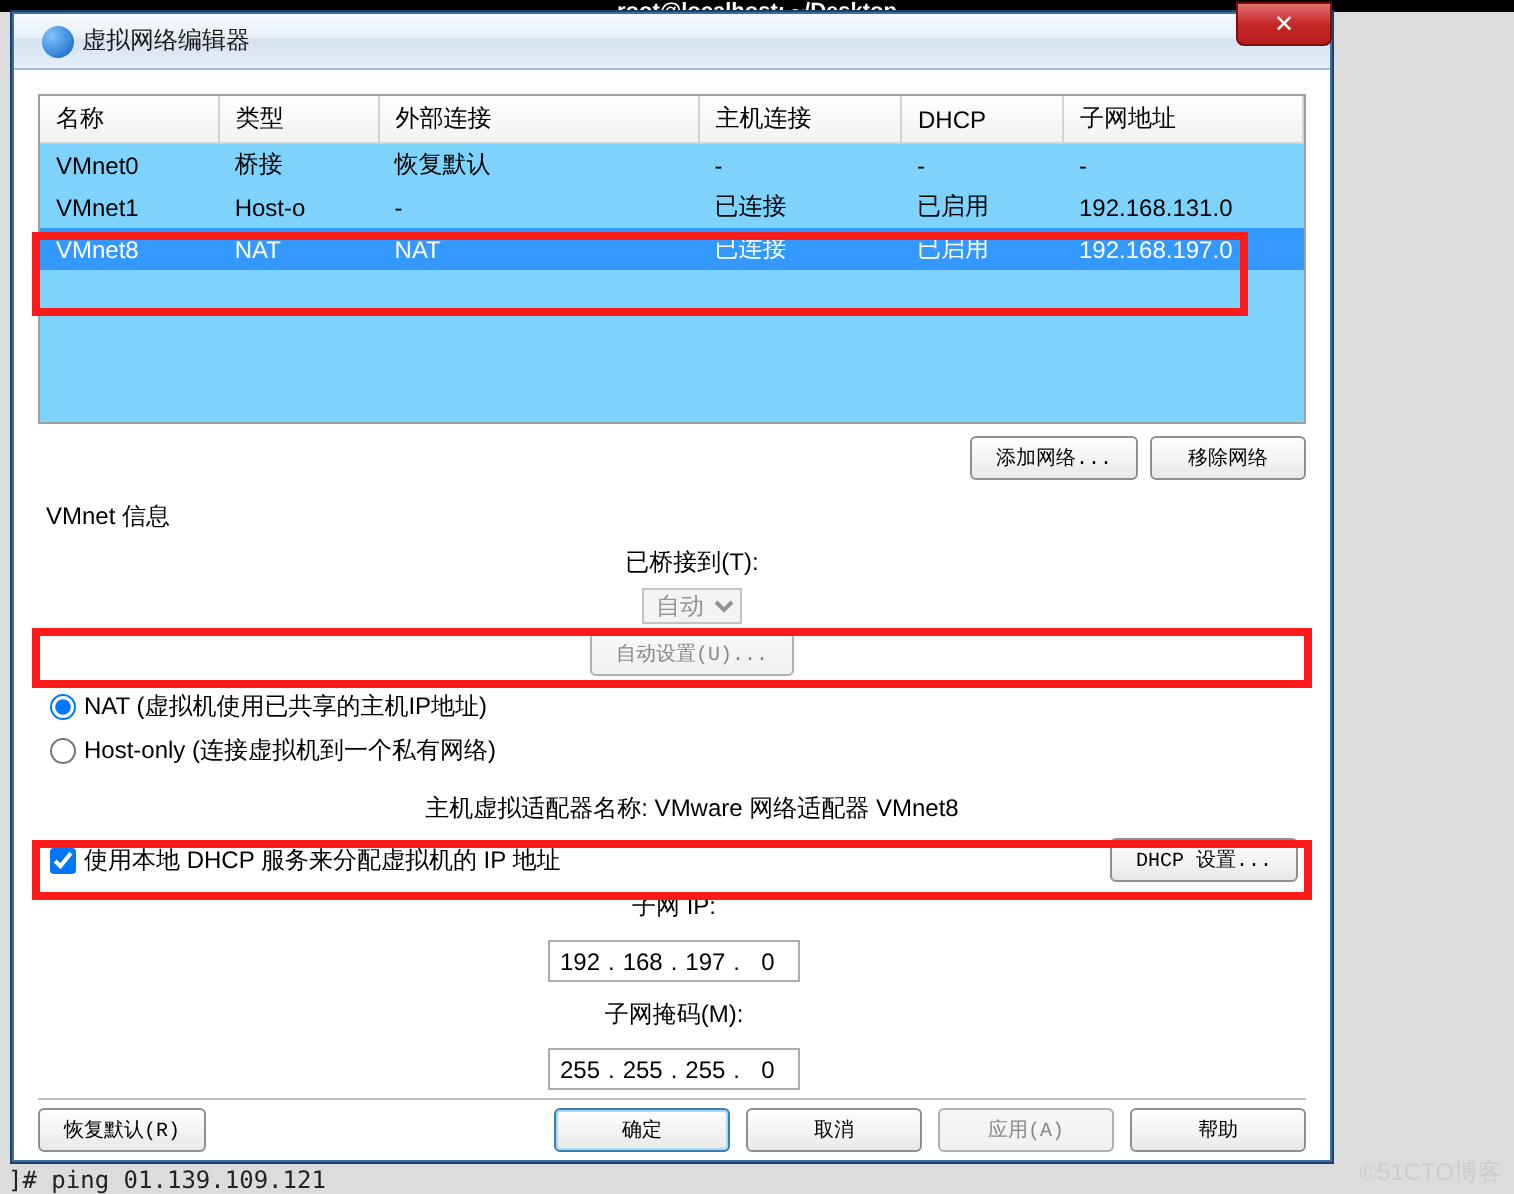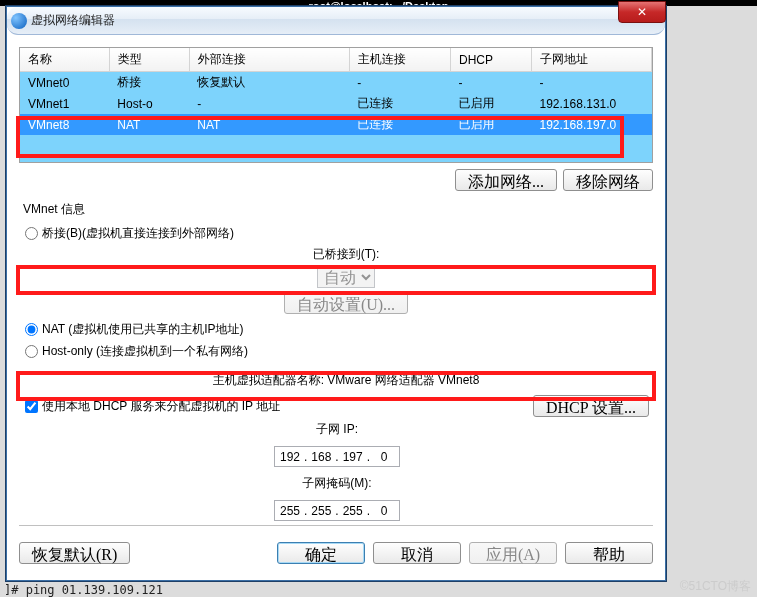--- a/index.html
+++ b/index.html
@@ -32,23 +32,22 @@
     background: #fff;
     border: 1px solid #3a6ea5;
     box-shadow: 0 0 0 1px #1e3f66;
   }
   .titlebar {
     height: 28px;
     background: linear-gradient(to bottom, #f7fbff 0%, #e6eef7 45%, #d5e2f0 46%, #e6eef7 100%);
     border-bottom: 1px solid #a0b8d8;
     display: flex;
     align-items: center;
-    padding: 0 4px;
+    padding: 0 14px;
     position: relative;
-    border-radius: 11px;
   }
   .title-icon {
     width: 16px; height: 16px;
     border-radius: 50%;
     background: radial-gradient(circle at 30% 30%, #7fc4ff, #0a5fbf);
     margin-right: 4px;
   }
   .titlebar-text { color: #1a1a1a; }
   .close-btn {
     position: absolute;
@@ -99,22 +98,22 @@
     border: 4px solid #ff1a1a;
     pointer-events: none;
   }
   .btn-row {
     display: flex;
     justify-content: flex-end;
     gap: 6px;
     margin-top: 6px;
   }
   button.win {
-    font-family: Liberation Serif, serif;
-    font-size: 16px;
+    font-family: Liberation Mono, monospace;
+    font-size: 10px;
     padding: 2px 12px;
     min-width: 78px;
     height: 22px;
     background: linear-gradient(to bottom, #fefefe, #e9e9e9);
     border: 1px solid #8f8f8f;
     border-radius: 3px;
     cursor: pointer;
   }
   button.win.default { border: 1px solid #3c7fb1; box-shadow: inset 0 0 0 1px #a7d9f5; }
   button.win[disabled] { color: #888; border-color:#b0b0b0; background:linear-gradient(to bottom,#f8f8f8,#f0f0f0); cursor:default;}
@@ -134,21 +133,21 @@
   .flex-spacer { flex: 1; }
   .sub-row {
     display:flex;
     align-items:center;
     padding: 2px 2px 4px 22px;
     gap: 4px;
     flex-direction: column;
   }
   select.win {
     font-family: inherit;
-    font-size: 16px;
+    font-size: 12px;
     height: 21px;
     border: 1px solid #abadb3;
     padding: 0 2px;
     color: #666;
   }
   input.ip-part {
     width: 26px;
     border: none;
     text-align: center;
     font-family: Liberation Sans, sans-serif;
@@ -159,21 +158,21 @@
     display: inline-flex;
     align-items: center;
     border: 1px solid #abadb3;
     background: #fff;
     height: 21px;
     padding: 0 2px;
   }
   .ip-dot { padding: 0 1px; }
   .bottom-bar {
     border-top: 1px solid #c0c0c0;
-    padding: 16px 0;
+    padding: 4px 0;
     margin-top: auto;
     display: flex;
     align-items: center;
     gap: 8px;
   }
   .watermark {
     position: absolute;
     right: 6px;
     bottom: 2px;
     color: #ccc;
@@ -247,24 +246,20 @@
     </div>
 
     <div class="btn-row">
       <button class="win">添加网络...</button>
       <button class="win">移除网络</button>
     </div>
 
     <div class="groupbox" style="position:relative;">
       <div class="group-title">VMnet 信息</div>
 
-      <label class="radio-row">
-        <input type="radio" name="mode" style="">
-        <span>桥接(B)(虚拟机直接连接到外部网络)</span>
-      </label>
       <div class="sub-row">
         <span>已桥接到(T):</span>
         <select class="win" disabled="" style="flex:1;">
           <option>自动</option>
         </select>
         <button class="win" disabled="">自动设置(U)...</button>
       </div>
 
       <label class="radio-row">
         <input type="radio" name="mode" checked="" style="">

